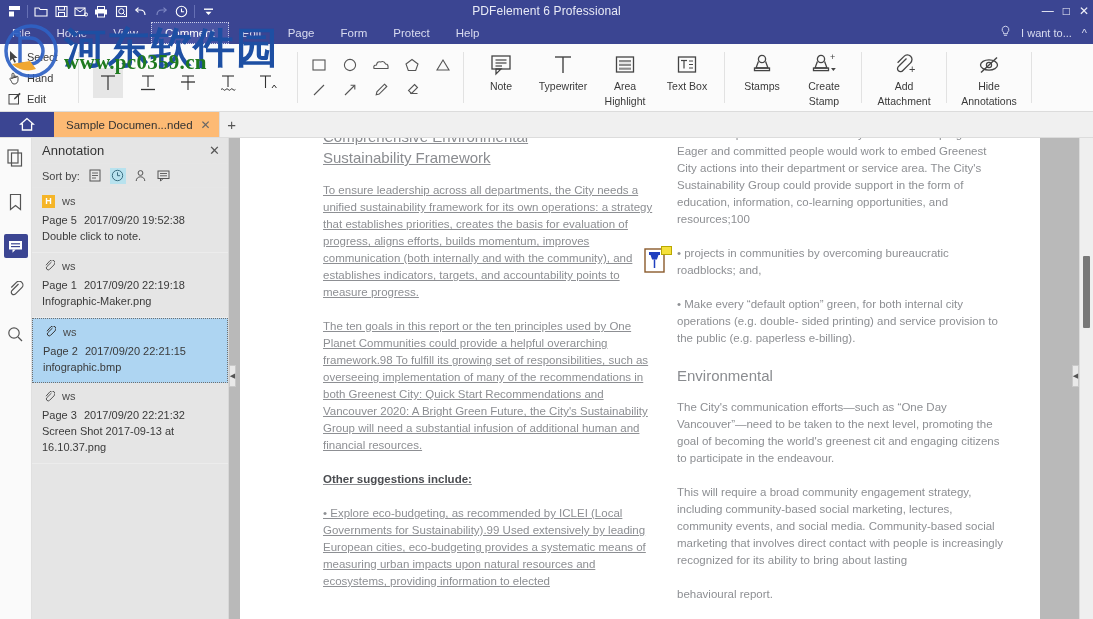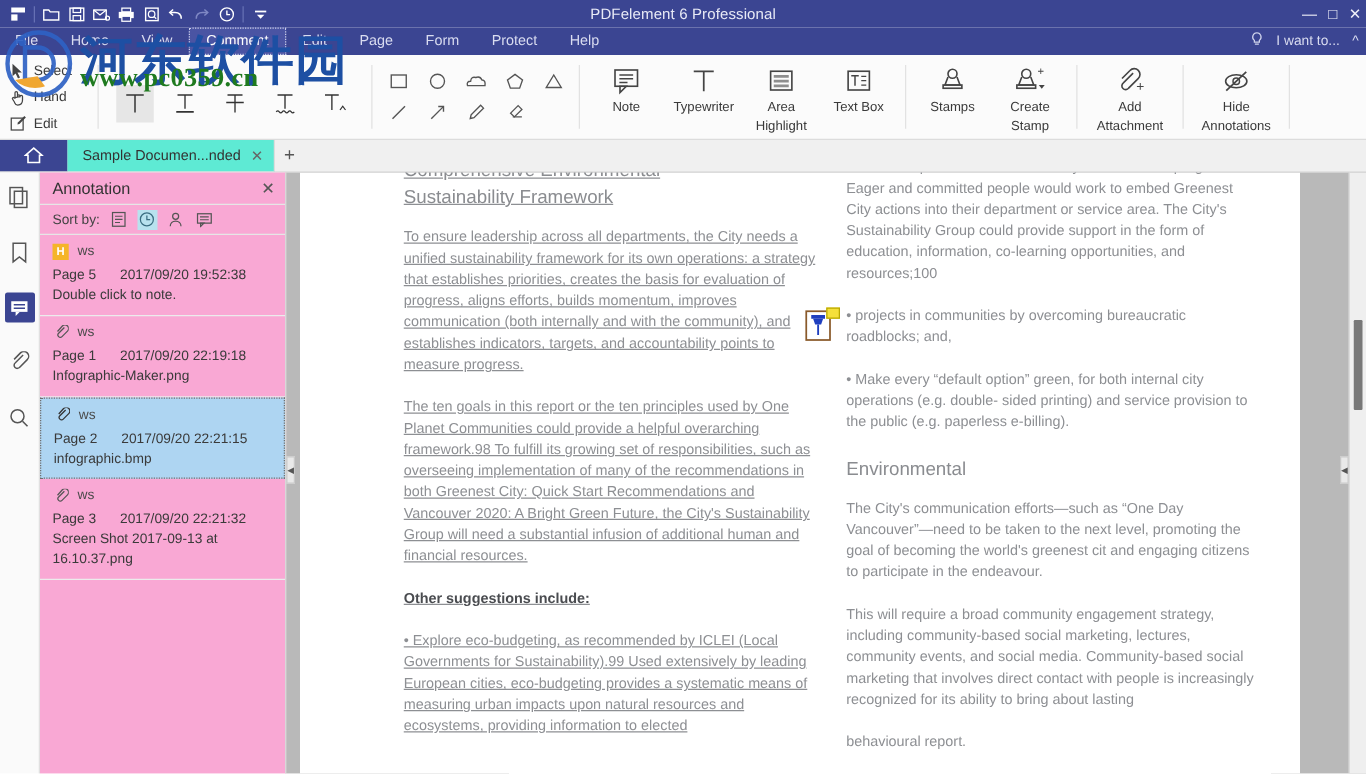--- a/index.html
+++ b/index.html
@@ -92,39 +92,39 @@
   .tabstrip {
     position:absolute; left:0; top:112px; width:1093px; height:26px;
     background:#f0f0f0; border-bottom:1px solid #dcdcdc; display:flex; align-items:stretch;
   }
   .hometab {
     width:54px; background:#3b4592; display:flex; align-items:center; justify-content:center;
     color:#fff; font-size:14px;
   }
   .doctab {
     display:flex; align-items:center; gap:8px; padding:0 8px 0 12px;
-    background:#5eead4; font-size:11.5px; color:#333;
+    background:#fdba74; font-size:11.5px; color:#333;
     border-right:1px solid #dcdcdc;
   }
   .doctab .x { color:#666; font-size:12px; }
   .addtab { width:24px; display:flex; align-items:center; justify-content:center; font-size:15px; color:#555; }
 
   
   .rail {
     position:absolute; left:0; top:138px; width:32px; height:481px;
     background:#fafafa; border-right:1px solid #e0e0e0;
     display:flex; flex-direction:column; align-items:center; padding-top:8px; gap:20px;
   }
   .rail .ri { width:24px; height:24px; display:flex; align-items:center; justify-content:center; }
   .rail .ri.active { background:#3b4592; border-radius:2px; }
 
   
   .annopanel {
     position:absolute; left:32px; top:138px; width:197px; height:481px;
-    background:#f9a8d4; border-right:1px solid #d8d8d8;
+    background:#e5e5e5; border-right:1px solid #d8d8d8;
     display:flex; flex-direction:column;
   }
   .anno-head {
     height:26px; display:flex; align-items:center; justify-content:space-between;
     padding:0 8px 0 10px; border-bottom:1px solid #e6e6e6;
   }
   .anno-head .t { font-size:13px; color:#333; }
   .anno-head .x { font-size:13px; color:#555; }
   .anno-sort {
     height:24px; display:flex; align-items:center; gap:7px; padding:0 10px;
@@ -138,21 +138,21 @@
     font-size:11px; color:#3a3a3a; line-height:1.45;
   }
   .anno-item.sel { background:#aed5f2; border:1px dotted #6f6f6f; }
   .anno-row1 { display:flex; align-items:center; gap:7px; margin-bottom:3px; }
   .anno-row1 .badge {
     width:13px; height:13px; background:#f5b528; color:#fff;
     font-size:9px; font-weight:bold; display:flex; align-items:center; justify-content:center;
   }
   .anno-row1 .clipic { width:13px; height:13px; display:flex; align-items:center; justify-content:center; }
   .anno-row1 .who { font-size:11px; color:#4a4a4a; }
-  .anno-meta { display:flex; gap:14px; }
+  .anno-meta { display:flex; gap:2px; }
   .anno-meta .pg { min-width:40px; }
   .anno-body { }
 
   
   .docarea {
     position:absolute; left:229px; top:138px; width:864px; height:481px;
     background:#b9b9b9; overflow:hidden;
   }
   .page {
     position:absolute; left:11px; top:0px; width:800px; height:500px;

